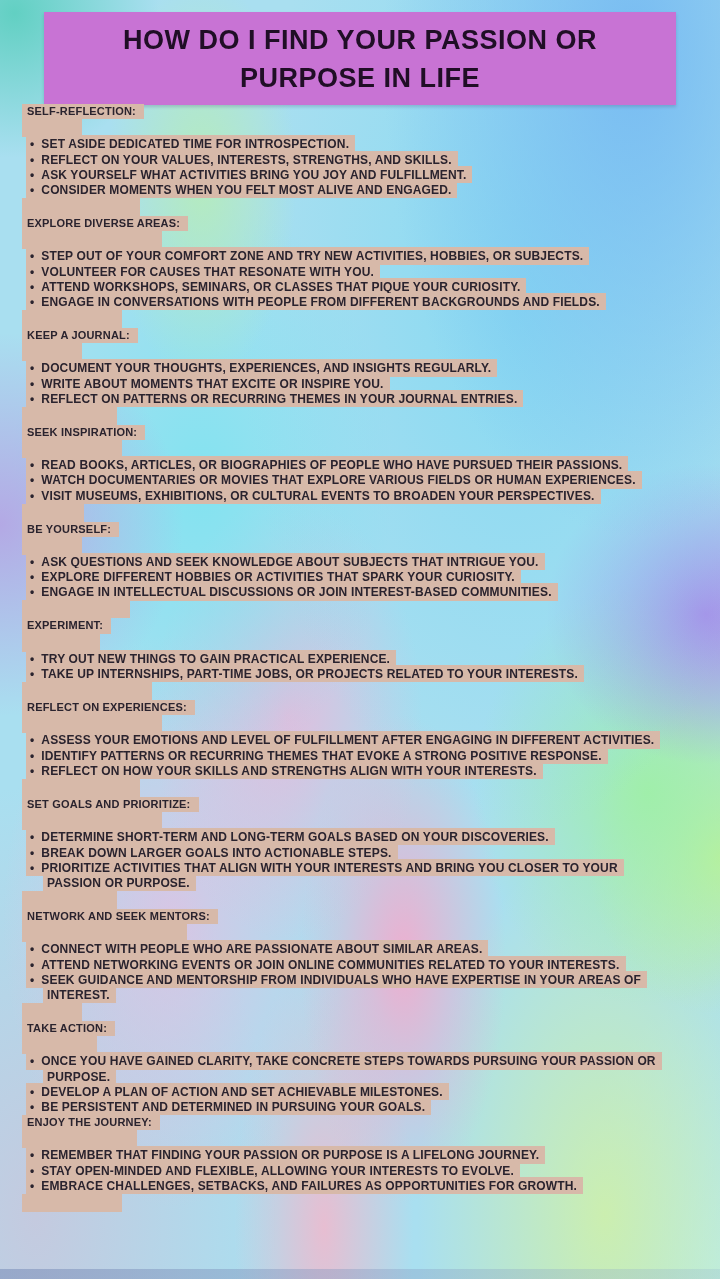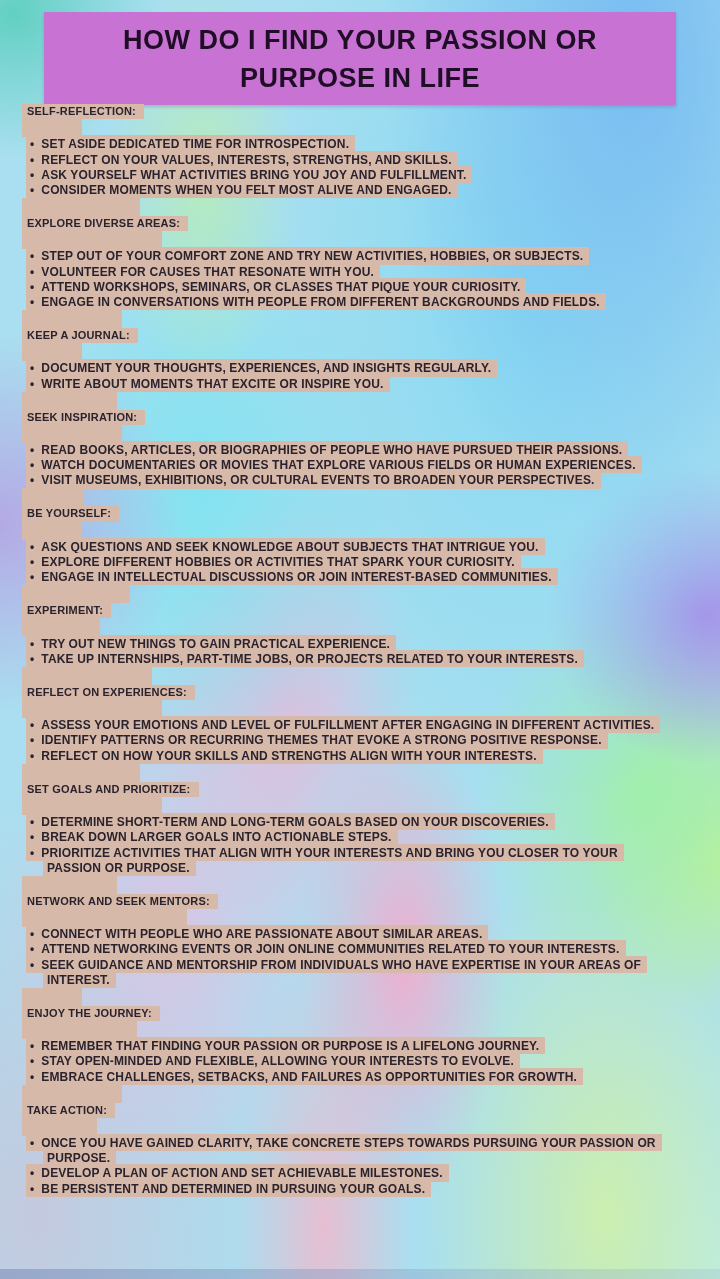--- a/index.html
+++ b/index.html
@@ -77,20 +77,21 @@
         <div class="brow"><span class="ihl">•&nbsp;&nbsp;VOLUNTEER FOR CAUSES THAT RESONATE WITH YOU.</span></div>
         <div class="brow"><span class="ihl">•&nbsp;&nbsp;ATTEND WORKSHOPS, SEMINARS, OR CLASSES THAT PIQUE YOUR CURIOSITY.</span></div>
         <div class="brow"><span class="ihl">•&nbsp;&nbsp;ENGAGE IN CONVERSATIONS WITH PEOPLE FROM DIFFERENT BACKGROUNDS AND FIELDS.</span></div>
         <div class="grow" style="width: 100px;"></div>
       </div>
       <div class="section">
         <div class="hrow">KEEP A JOURNAL:</div>
         <div class="grow" style="width: 60px;"></div>
         <div class="brow"><span class="ihl">•&nbsp;&nbsp;DOCUMENT YOUR THOUGHTS, EXPERIENCES, AND INSIGHTS REGULARLY.</span></div>
         <div class="brow"><span class="ihl">•&nbsp;&nbsp;WRITE ABOUT MOMENTS THAT EXCITE OR INSPIRE YOU.</span></div>
+        <div class="brow"><span class="ihl">•&nbsp;&nbsp;REFLECT ON PATTERNS OR RECURRING THEMES IN YOUR JOURNAL ENTRIES.</span></div>
         <div class="grow" style="width: 95px;"></div>
       </div>
       <div class="section">
         <div class="hrow">SEEK INSPIRATION:</div>
         <div class="grow" style="width: 100px;"></div>
         <div class="brow"><span class="ihl">•&nbsp;&nbsp;READ BOOKS, ARTICLES, OR BIOGRAPHIES OF PEOPLE WHO HAVE PURSUED THEIR PASSIONS.</span></div>
         <div class="brow"><span class="ihl">•&nbsp;&nbsp;WATCH DOCUMENTARIES OR MOVIES THAT EXPLORE VARIOUS FIELDS OR HUMAN EXPERIENCES.</span></div>
         <div class="brow"><span class="ihl">•&nbsp;&nbsp;VISIT MUSEUMS, EXHIBITIONS, OR CULTURAL EVENTS TO BROADEN YOUR PERSPECTIVES.</span></div>
         <div class="grow" style="width: 62px;"></div>
       </div>
@@ -127,29 +128,29 @@
       </div>
       <div class="section">
         <div class="hrow">NETWORK AND SEEK MENTORS:</div>
         <div class="grow" style="width: 165px;"></div>
         <div class="brow"><span class="ihl">•&nbsp;&nbsp;CONNECT WITH PEOPLE WHO ARE PASSIONATE ABOUT SIMILAR AREAS.</span></div>
         <div class="brow"><span class="ihl">•&nbsp;&nbsp;ATTEND NETWORKING EVENTS OR JOIN ONLINE COMMUNITIES RELATED TO YOUR INTERESTS.</span></div>
         <div class="brow"><span class="ihl">•&nbsp;&nbsp;SEEK GUIDANCE AND MENTORSHIP FROM INDIVIDUALS WHO HAVE EXPERTISE IN YOUR AREAS OF INTEREST.</span></div>
         <div class="grow" style="width: 60px;"></div>
       </div>
       <div class="section">
+        <div class="hrow">TAKE ACTION:</div>
+        <div class="grow" style="width: 75px;"></div>
+        <div class="brow"><span class="ihl">•&nbsp;&nbsp;ONCE YOU HAVE GAINED CLARITY, TAKE CONCRETE STEPS TOWARDS PURSUING YOUR PASSION OR PURPOSE.</span></div>
+        <div class="brow"><span class="ihl">•&nbsp;&nbsp;DEVELOP A PLAN OF ACTION AND SET ACHIEVABLE MILESTONES.</span></div>
+        <div class="brow"><span class="ihl">•&nbsp;&nbsp;BE PERSISTENT AND DETERMINED IN PURSUING YOUR GOALS.</span></div>
+      </div>
+      <div class="section">
         <div class="hrow">ENJOY THE JOURNEY:</div>
         <div class="grow" style="width: 115px;"></div>
         <div class="brow"><span class="ihl">•&nbsp;&nbsp;REMEMBER THAT FINDING YOUR PASSION OR PURPOSE IS A LIFELONG JOURNEY.</span></div>
         <div class="brow"><span class="ihl">•&nbsp;&nbsp;STAY OPEN-MINDED AND FLEXIBLE, ALLOWING YOUR INTERESTS TO EVOLVE.</span></div>
         <div class="brow"><span class="ihl">•&nbsp;&nbsp;EMBRACE CHALLENGES, SETBACKS, AND FAILURES AS OPPORTUNITIES FOR GROWTH.</span></div>
         <div class="grow" style="width: 100px;"></div>
       </div>
-      <div class="section">
-        <div class="hrow">TAKE ACTION:</div>
-        <div class="grow" style="width: 75px;"></div>
-        <div class="brow"><span class="ihl">•&nbsp;&nbsp;ONCE YOU HAVE GAINED CLARITY, TAKE CONCRETE STEPS TOWARDS PURSUING YOUR PASSION OR PURPOSE.</span></div>
-        <div class="brow"><span class="ihl">•&nbsp;&nbsp;DEVELOP A PLAN OF ACTION AND SET ACHIEVABLE MILESTONES.</span></div>
-        <div class="brow"><span class="ihl">•&nbsp;&nbsp;BE PERSISTENT AND DETERMINED IN PURSUING YOUR GOALS.</span></div>
-      </div>
     </div>
   <div class="bottom-edge"></div>
 </div>
 
 </body></html>

